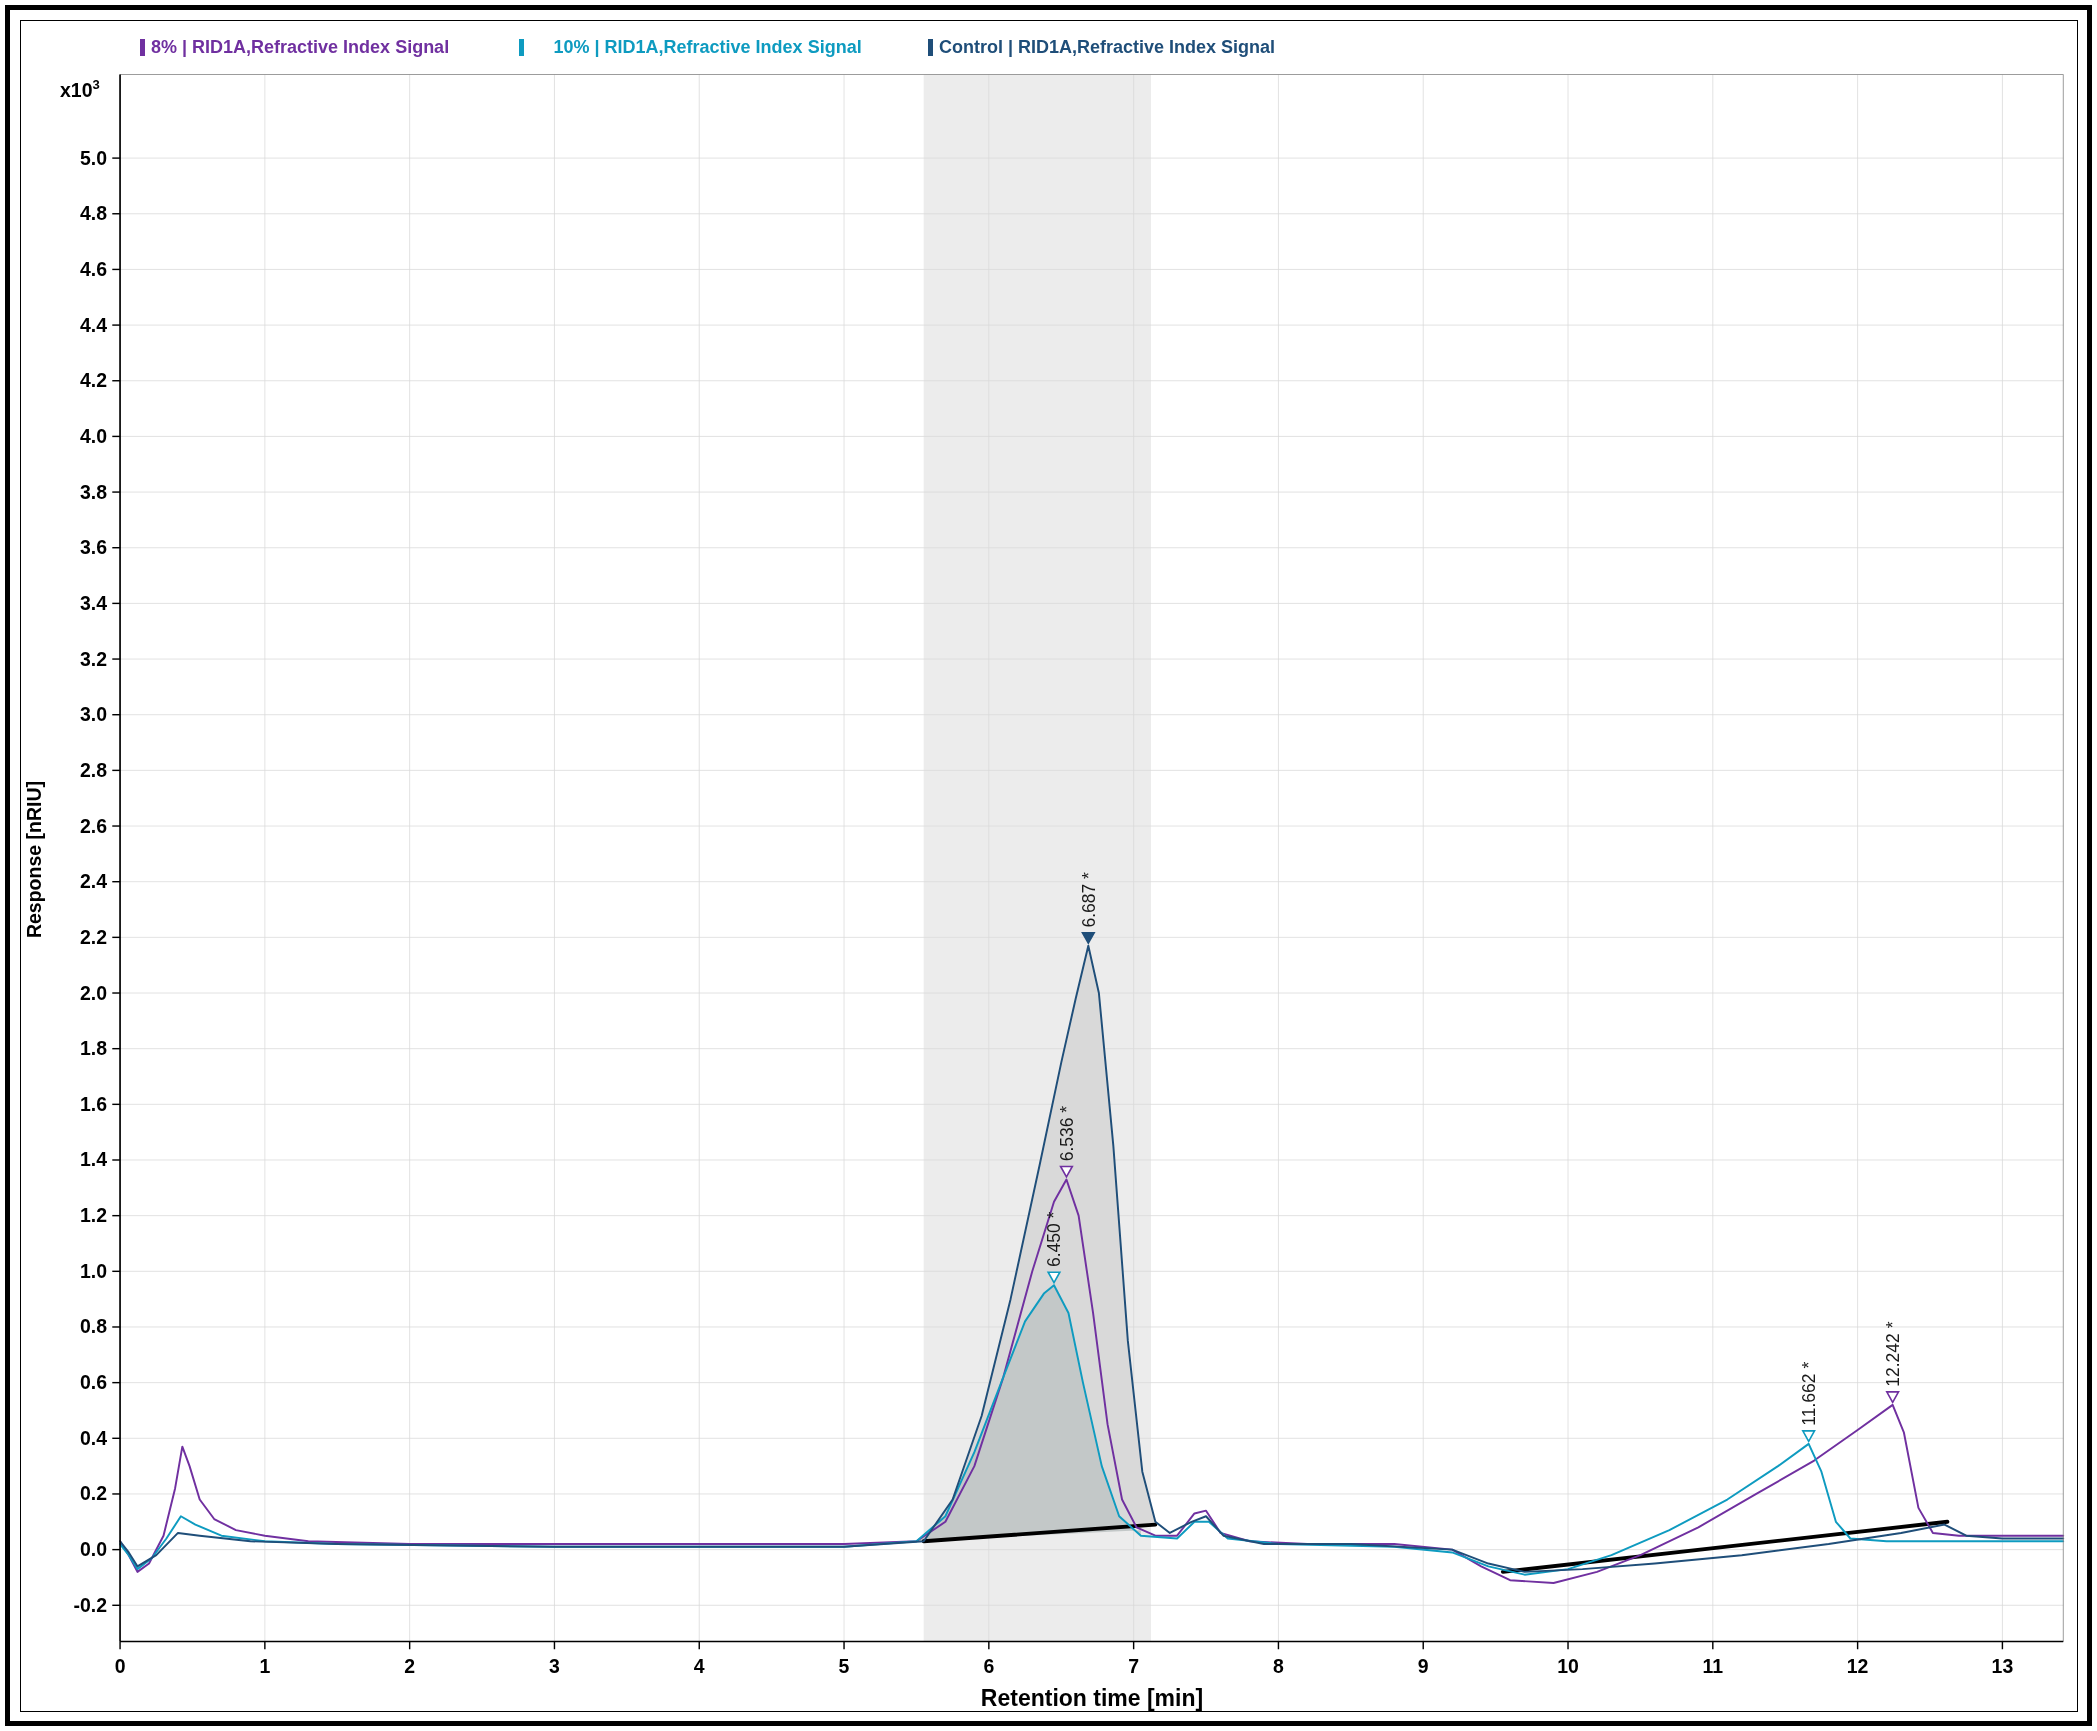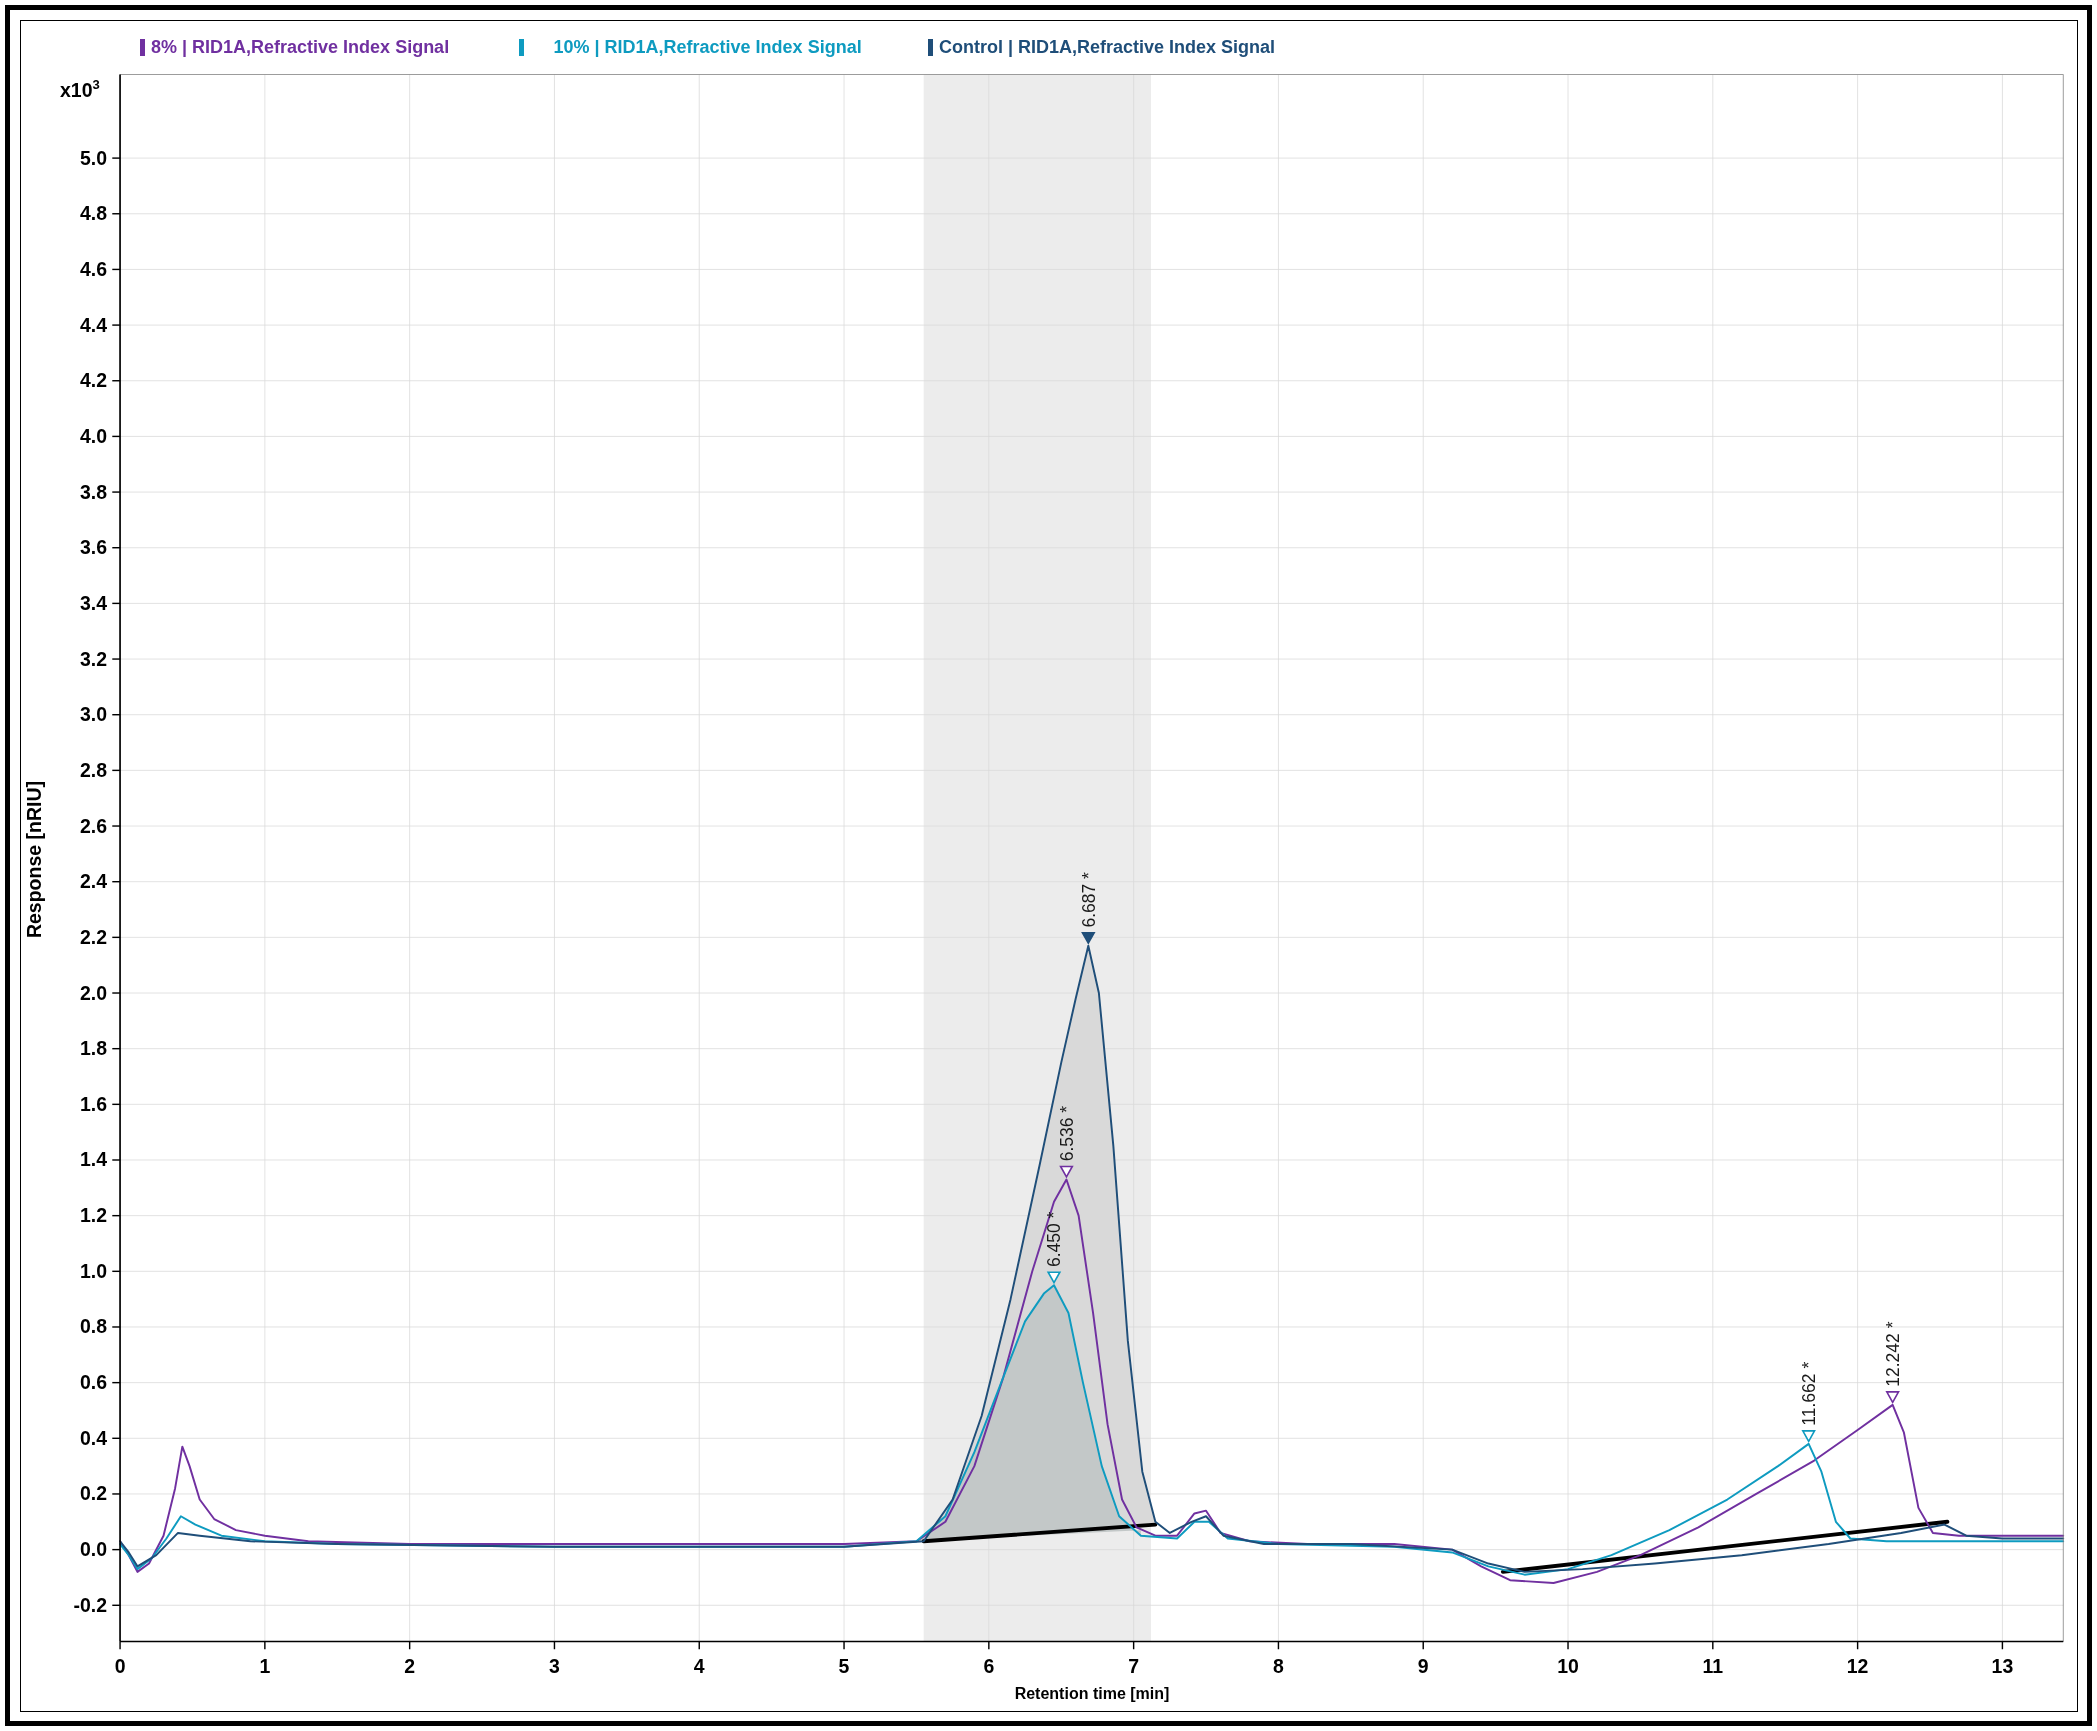--- a/index.html
+++ b/index.html
@@ -9,21 +9,21 @@
   .inner-frame{position:absolute;left:19.5px;top:19.5px;right:19.5px;bottom:19.5px;border:1.3px solid #000;}
   .legend{position:absolute;top:36px;height:23.4px;display:flex;align-items:center;gap:6.5px;
           font-size:18px;font-weight:600;white-space:nowrap;}
   .legend .swatch{display:inline-block;width:4.5px;height:17px;}
   #legend-0{left:140px;}
   #legend-1{left:519px;gap:30px;}
   #legend-2{left:928px;}
   .ymult{position:absolute;left:60px;top:77px;font-size:19.5px;font-weight:700;}
   .ymult sup{font-size:13px;}
   .x-title{position:absolute;left:120px;width:1944px;top:1685px;text-align:center;
-           font-size:16px;font-weight:700;}
+           font-size:23px;font-weight:700;}
   .y-title{position:absolute;left:-745px;top:848px;width:1558px;text-align:center;
            transform:rotate(-90deg);font-size:19.5px;font-weight:700;}
   svg{position:absolute;left:0;top:0;}
 </style>
 </head>
 <body>
 
 <div class="outer-frame"></div>
 <div class="inner-frame"></div>
 

